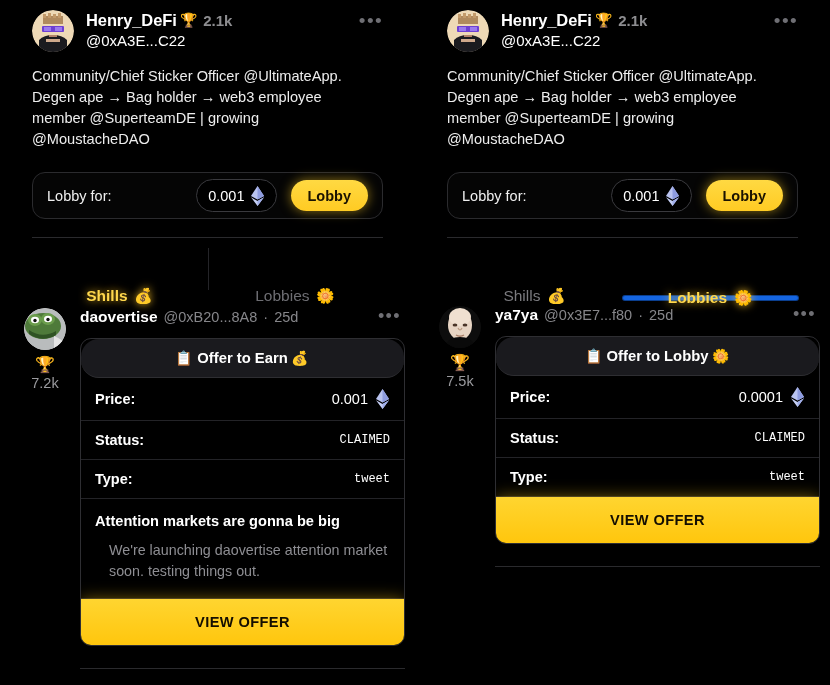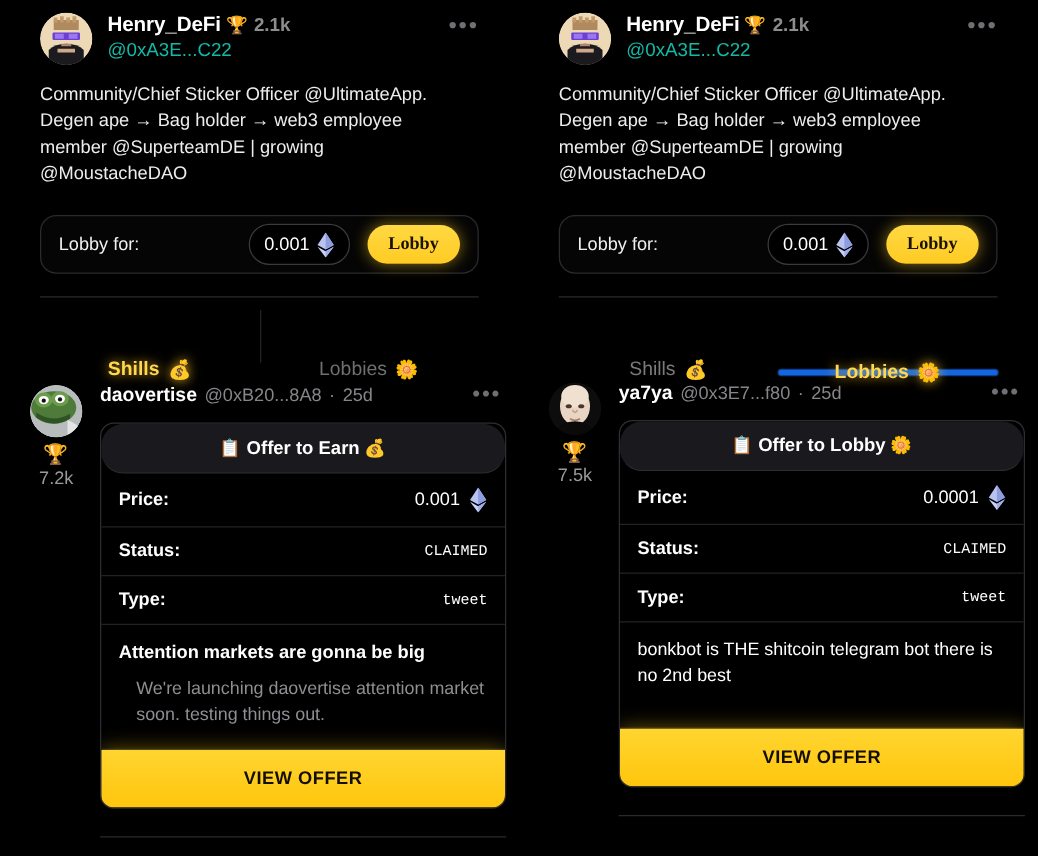--- a/index.html
+++ b/index.html
@@ -56,21 +56,21 @@
   .display-name {
     font-size: 16.5px;
     font-weight: bold;
     color: #ffffff;
     letter-spacing: -0.1px;
   }
   .trophy-glyph { font-size: 14px; line-height: 1; }
   .rep-count { font-size: 15px; color: #8d8d90; margin-left: 1px; font-weight: bold; }
   .handle {
     font-size: 15px;
-    color: #14b8a6;
+    color: #ffffff;
     margin-top: 2px;
     line-height: 1.15;
   }
   .kebab {
     color: #6f6f74;
     font-size: 19px;
     letter-spacing: 1.4px;
     line-height: 10px;
     padding-top: 6px;
     cursor: pointer;
@@ -119,21 +119,21 @@
   .amount-value { font-size: 14.5px; color: #ffffff; }
   .eth-glyph { display: block; }
 
   .lobby-btn {
     height: 31px;
     padding: 0 17px;
     border: none;
     border-radius: 16px;
     background: linear-gradient(180deg,#ffd942 0%,#ffcb23 100%);
     color: #1a1200;
-    font-family: Liberation Serif, serif;
+    font-family: Liberation Sans, sans-serif;
     font-size: 14.5px;
     font-weight: bold;
     cursor: pointer;
     box-shadow: 0 0 12px rgba(255,206,35,0.55);
   }
 
   .hr {
     height: 1px;
     background: #2a2a2d;
     margin: 18px 0 0 0;
@@ -572,23 +572,20 @@
           <div class="offer-row">
             <span class="row-key">Status:</span>
             <span class="row-val mono">CLAIMED</span>
           </div>
 
           <div class="offer-row">
             <span class="row-key">Type:</span>
             <span class="row-val mono">tweet</span>
           </div>
 
-          <div class="offer-body" style="padding-bottom:30px;">
-            <div class="offer-sub plain">bonkbot is THE shitcoin telegram bot there is no 2nd best</div>
-          </div>
 
           <button class="view-offer">VIEW OFFER</button>
         </div>
 
         <div class="bottom-hr"></div>
       </div>
     </div>
   </div>
 
 </div>

